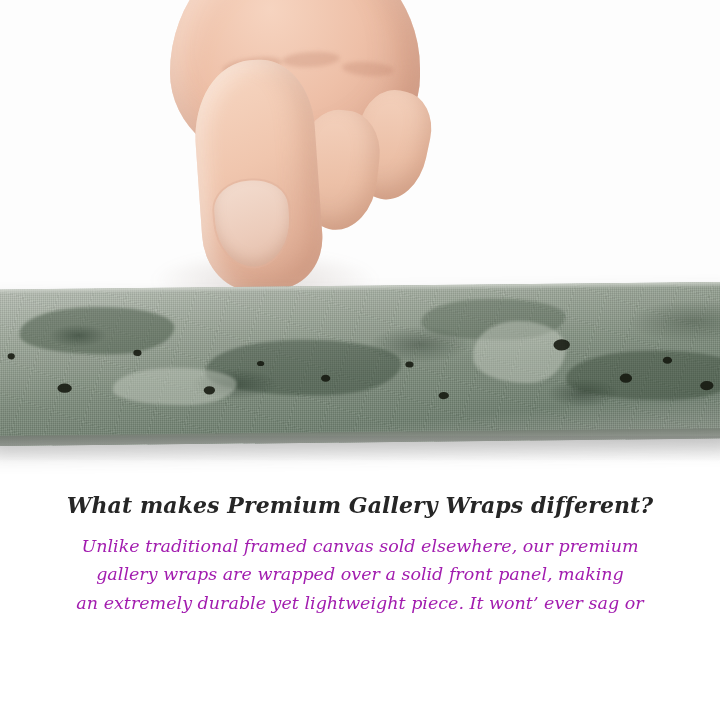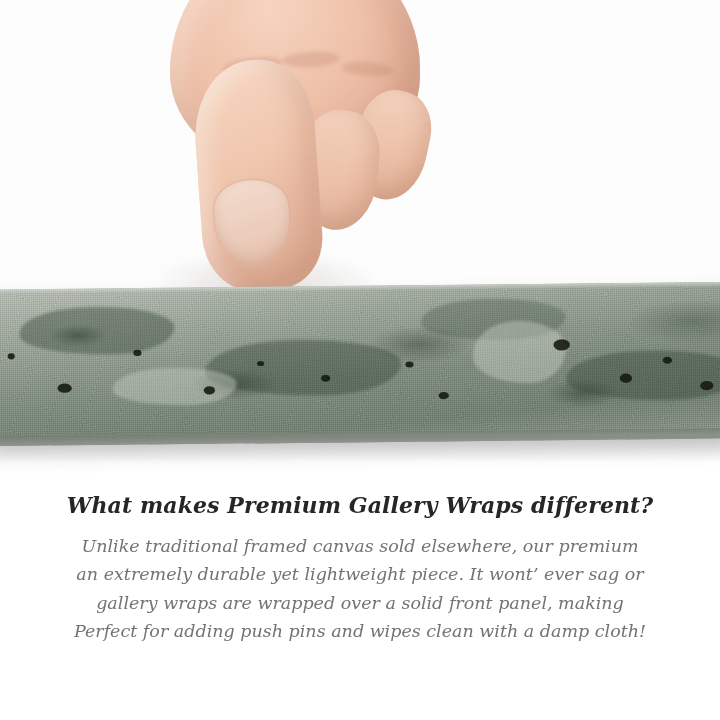--- a/index.html
+++ b/index.html
@@ -172,21 +172,21 @@
     letter-spacing: 0.1px;
     margin: 0 0 10px 0;
     color: #262626;
   }
   .caption-body {
     font-size: 17.5px;
     font-style: italic;
     line-height: 1.62;
     margin: 14px;
     padding: 0 46px;
-    color: #737373;
+    color: #a21caf;
     text-align: center;
   }
   .caption-body span {
     display: block;
   }
 </style>
 </head>
 <body>
 
 <div class="page">
@@ -235,19 +235,18 @@
 
     <div class="strip-bottom-edge"></div>
   </div>
 
   <div class="strip-soft-shadow"></div>
 
   <div class="caption">
     <p class="caption-title">What makes Premium Gallery Wraps different?</p>
     <p class="caption-body">
       <span>Unlike traditional framed canvas sold elsewhere, our premium</span>
+      <span>gallery wraps are wrapped over a solid front panel, making</span>
       <span>an extremely durable yet lightweight piece. It wont’ ever sag or</span>
-      <span>gallery wraps are wrapped over a solid front panel, making</span>
-      <span>Perfect for adding push pins and wipes clean with a damp cloth!</span>
     </p>
   </div>
 
 </div>
 
 </body></html>

